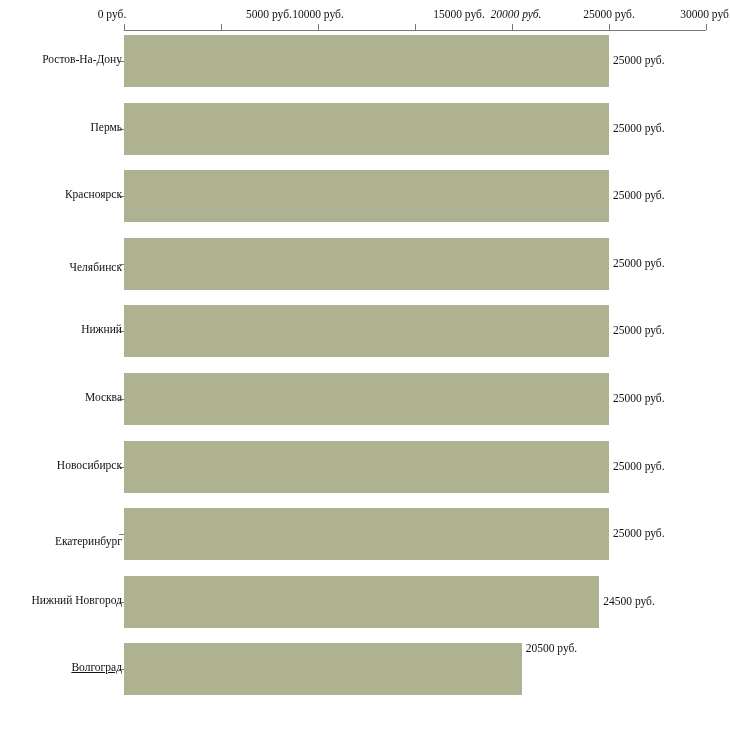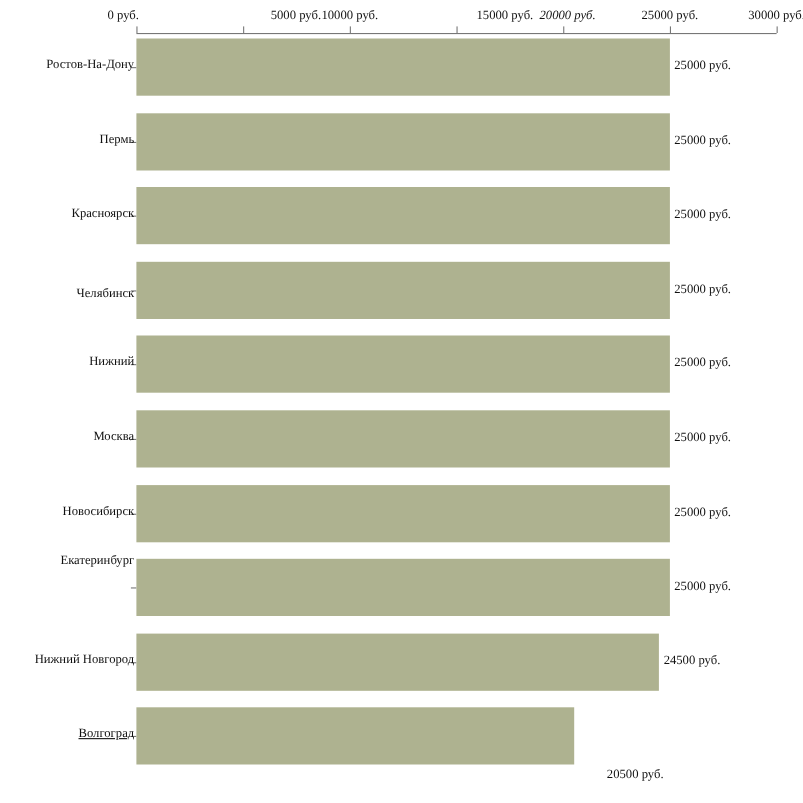--- a/index.html
+++ b/index.html
@@ -137,30 +137,30 @@
         <div class="bar-value" style="left: 613px; top: 392px;">25000 руб.</div>
       </div>
       <div class="row" style="top: 0px;">
         <div class="cat-tick" style="top: 467px;"></div>
         <div class="cat-label" style="top: 458.6px;">Новосибирск</div>
         <div class="bar" style="top: 440.6px; width: 485px; background: rgb(174, 178, 144);"></div>
         <div class="bar-value" style="left: 613px; top: 459.6px;">25000 руб.</div>
       </div>
       <div class="row" style="top: 0px;">
         <div class="cat-tick" style="top: 534px;"></div>
-        <div class="cat-label" style="top: 504px;">Екатеринбург</div>
+        <div class="cat-label" style="top: 535px;">Екатеринбург</div>
         <div class="bar" style="top: 508.2px; width: 485px; background: rgb(174, 178, 144);"></div>
         <div class="bar-value" style="left: 613px; top: 527.2px;">25000 руб.</div>
       </div>
       <div class="row" style="top: 0px;">
         <div class="cat-tick" style="top: 602px;"></div>
         <div class="cat-label" style="top: 593.8px;">Нижний Новгород</div>
         <div class="bar" style="top: 575.8px; width: 475.3px; background: rgb(174, 178, 144);"></div>
         <div class="bar-value" style="left: 603.3px; top: 594.8px;">24500 руб.</div>
       </div>
       <div class="row" style="top: 0px;">
         <div class="cat-tick" style="top: 669px;"></div>
         <div class="cat-label" style="top: 661.4px; text-decoration: underline;">Волгоград</div>
         <div class="bar" style="top: 643.4px; width: 397.7px; background: rgb(174, 178, 144);"></div>
-        <div class="bar-value" style="left: 525.7px; top: 698px; margin-left: 26px;">20500 руб.</div>
+        <div class="bar-value" style="left: 525.7px; top: 642px;">20500 руб.</div>
       </div>
     </div>
 </div>
 
 </body></html>

